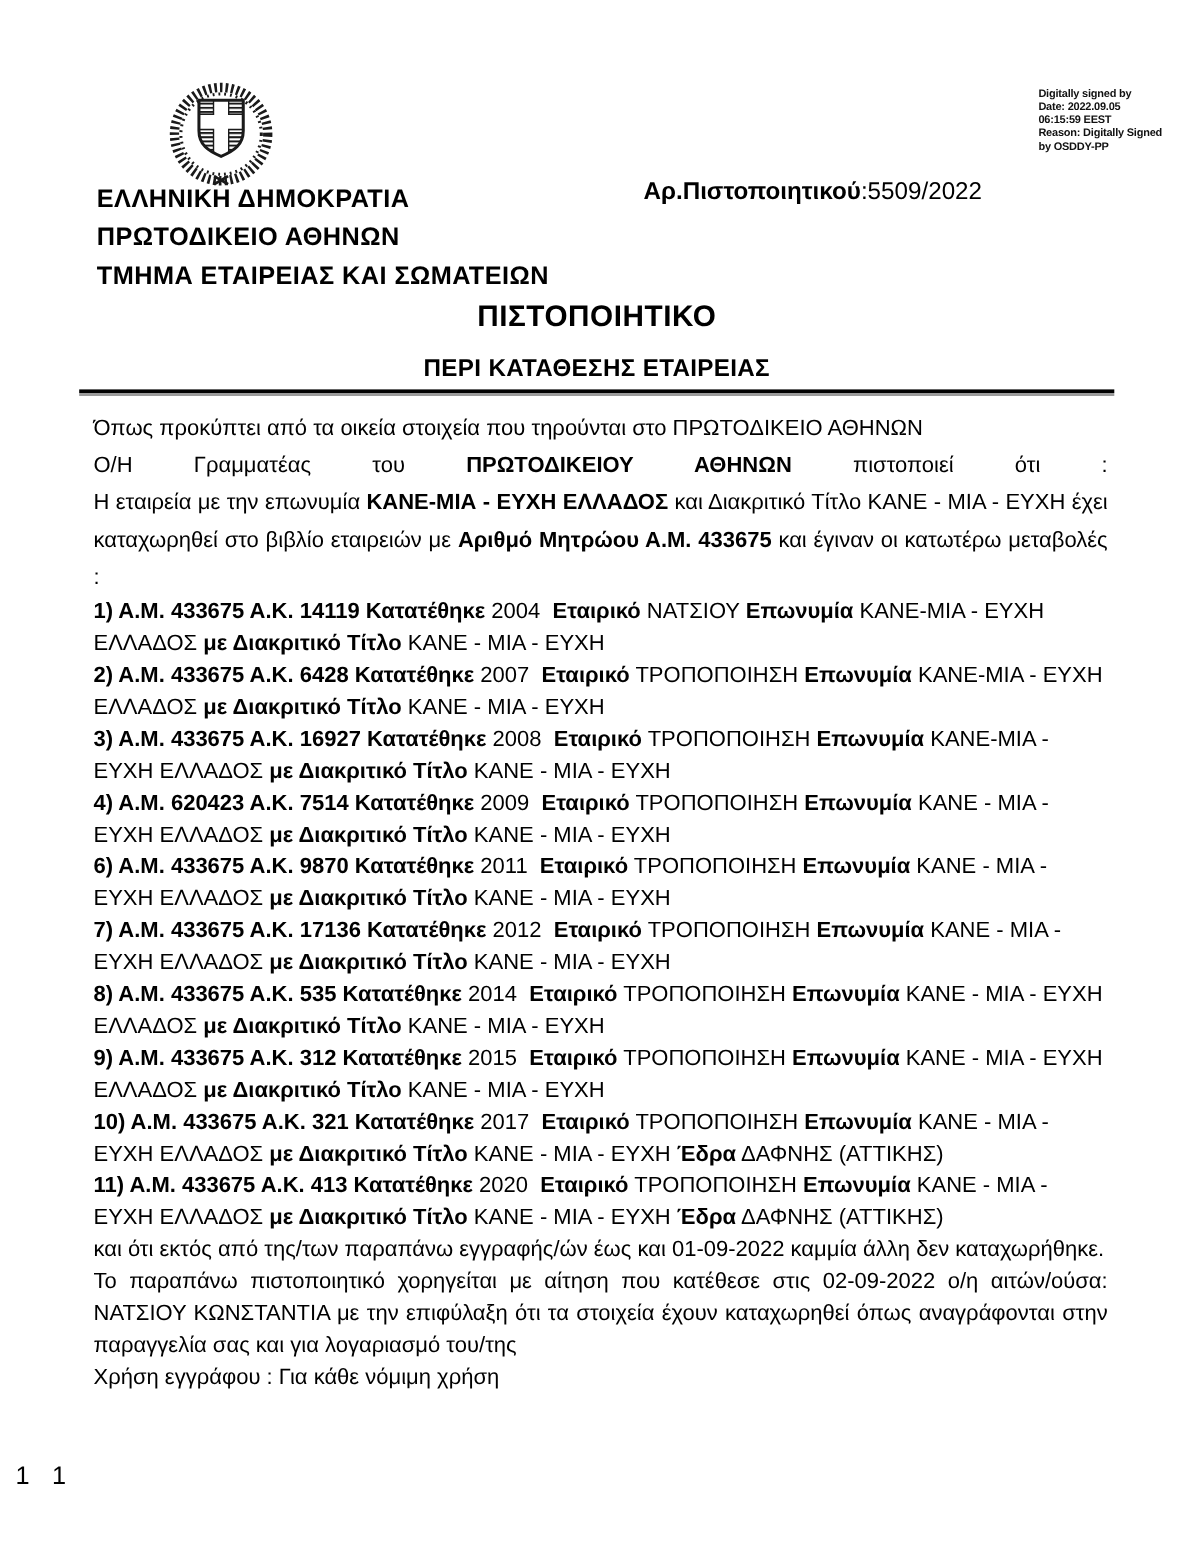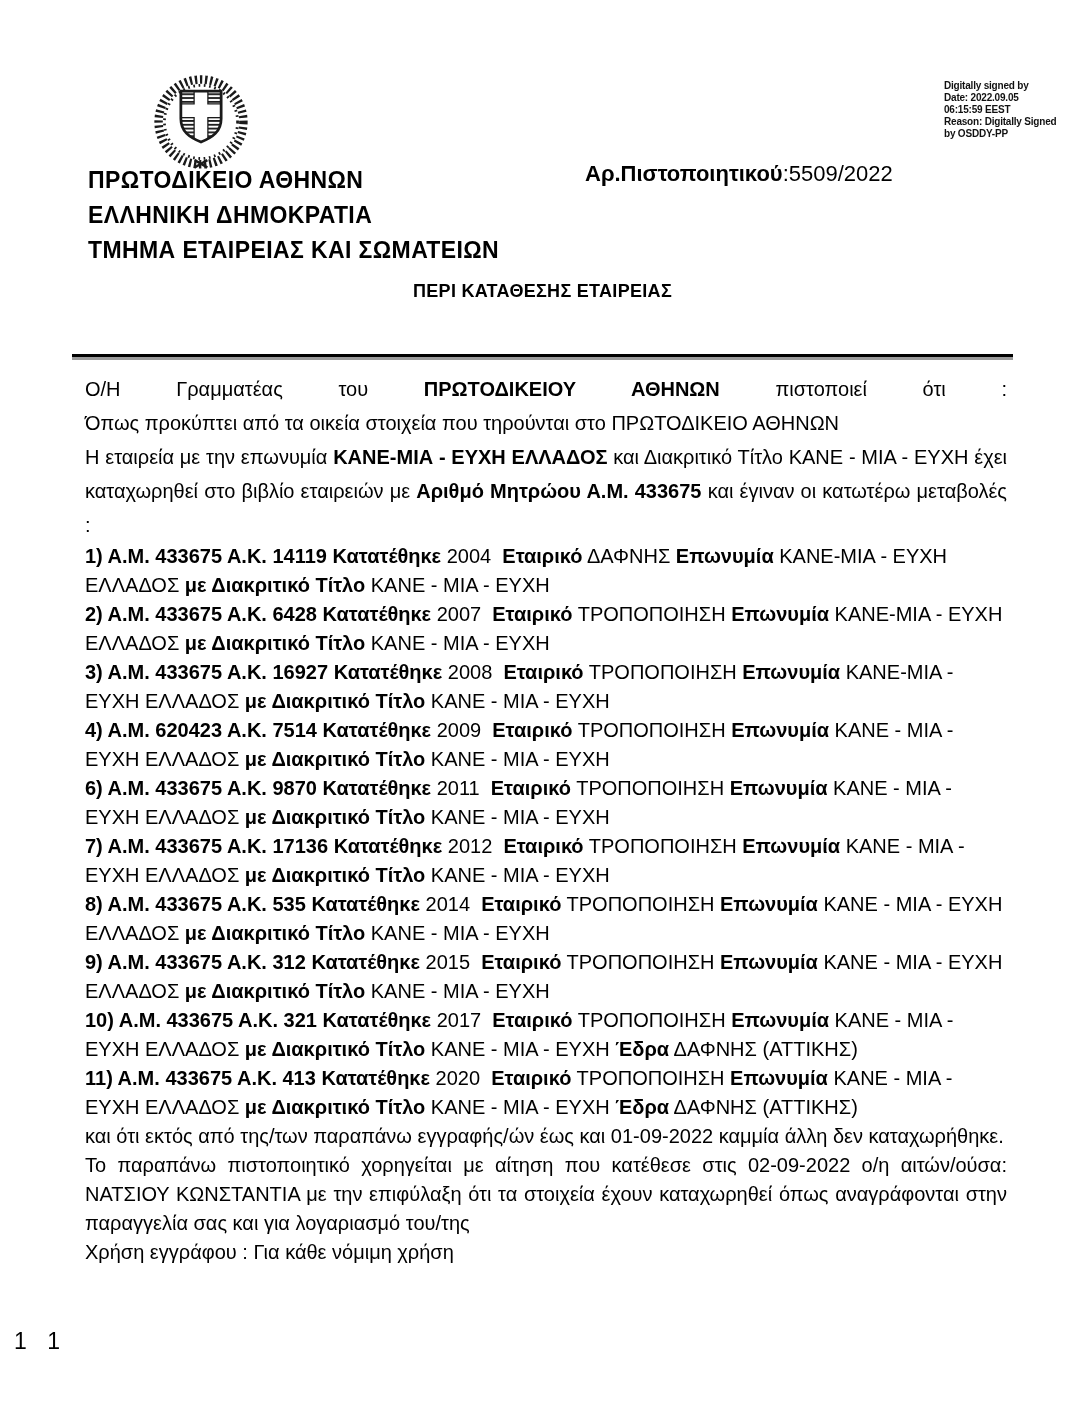--- a/index.html
+++ b/index.html
@@ -17,21 +17,21 @@
   .org-block{position:absolute;left:88px;top:163px;}
   .org-line{font-size:23px;font-weight:bold;line-height:35px;letter-spacing:.4px;white-space:nowrap;}
   
   .cert-no{position:absolute;left:585px;top:161px;font-size:22px;white-space:nowrap;}
   .cert-no .lbl{font-weight:bold;}
   
   .stamp{position:absolute;left:944px;top:80px;width:142px;font-size:10px;font-weight:bold;line-height:12px;letter-spacing:-.2px;color:#111;}
   
   .title-wrap{position:absolute;left:72px;top:272px;width:941px;text-align:center;}
   .title-main{font-size:27px;font-weight:bold;letter-spacing:.5px;}
-  .title-sub{font-size:18px;font-weight:bold;margin-top:9px;letter-spacing:.3px;}
+  .title-sub{font-size:22px;font-weight:bold;margin-top:19px;letter-spacing:.3px;}
   
   .rule{position:absolute;left:72px;top:354px;width:941px;height:6px;
         background:linear-gradient(to bottom,#000 0,#000 58%,#9a9a9a 58%,#9a9a9a 100%);}
   
   .body{position:absolute;left:85px;top:372px;width:922px;font-size:20px;}
   .para{margin:0;white-space:pre-wrap;}
   .para .b{font-weight:bold;}
   .para.intro{line-height:34px;}
   .para.entry{line-height:29px;}
   .para.close{line-height:29px;}
@@ -76,36 +76,37 @@
     <div>06:15:59 EEST</div>
     <div>Reason: Digitally Signed</div>
     <div>by OSDDY-PP</div>
   </div>
 
   <div class="cert-no">
     <span class="lbl">Αρ.Πιστοποιητικού</span><span>:5509/2022</span>
   </div>
 
   <div class="org-block">
+    <div class="org-line">ΕΛΛΗΝΙΚΗ ΔΗΜΟΚΡΑΤΙΑ</div>
     <div class="org-line">ΠΡΩΤΟΔΙΚΕΙΟ ΑΘΗΝΩΝ</div>
-    <div class="org-line">ΕΛΛΗΝΙΚΗ ΔΗΜΟΚΡΑΤΙΑ</div>
     <div class="org-line">ΤΜΗΜΑ ΕΤΑΙΡΕΙΑΣ ΚΑΙ ΣΩΜΑΤΕΙΩΝ</div>
   </div>
 
   <div class="title-wrap">
+    <div class="title-main">ΠΙΣΤΟΠΟΙΗΤΙΚΟ</div>
     <div class="title-sub">ΠΕΡΙ ΚΑΤΑΘΕΣΗΣ ΕΤΑΙΡΕΙΑΣ</div>
   </div>
 
   <div class="rule"></div>
 
   <div class="body">
+      <p class="para intro left"><span>Όπως προκύπτει από τα οικεία στοιχεία που τηρούνται στο ΠΡΩΤΟΔΙΚΕΙΟ ΑΘΗΝΩΝ</span></p>
       <p class="para intro justify-force"><span>Ο/Η Γραμματέας του </span><span class="b">ΠΡΩΤΟΔΙΚΕΙΟΥ ΑΘΗΝΩΝ</span><span> πιστοποιεί ότι :</span></p>
-      <p class="para intro left"><span>Όπως προκύπτει από τα οικεία στοιχεία που τηρούνται στο ΠΡΩΤΟΔΙΚΕΙΟ ΑΘΗΝΩΝ</span></p>
       <p class="para intro justify"><span>Η εταιρεία με την επωνυμία </span><span class="b">ΚΑΝΕ-ΜΙΑ - ΕΥΧΗ ΕΛΛΑΔΟΣ</span><span> και Διακριτικό Τίτλο ΚΑΝΕ - ΜΙΑ - ΕΥΧΗ έχει καταχωρηθεί στο βιβλίο εταιρειών με </span><span class="b">Αριθμό Μητρώου Α.Μ. 433675</span><span> και έγιναν οι κατωτέρω μεταβολές :</span></p>
-      <p class="para entry left"><span class="b">1) Α.Μ. 433675 Α.Κ. 14119 Κατατέθηκε</span><span> 2004&nbsp; </span><span class="b">Εταιρικό</span><span> ΔΑΦΝΗΣ </span><span class="b">Επωνυμία</span><span> ΚΑΝΕ-ΜΙΑ - ΕΥΧΗ ΕΛΛΑΔΟΣ </span><span class="b">με Διακριτικό Τίτλο</span><span> ΚΑΝΕ - ΜΙΑ - ΕΥΧΗ</span></p>
+      <p class="para entry left"><span class="b">1) Α.Μ. 433675 Α.Κ. 14119 Κατατέθηκε</span><span> 2004&nbsp; </span><span class="b">Εταιρικό</span><span> ΝΑΤΣΙΟΥ </span><span class="b">Επωνυμία</span><span> ΚΑΝΕ-ΜΙΑ - ΕΥΧΗ ΕΛΛΑΔΟΣ </span><span class="b">με Διακριτικό Τίτλο</span><span> ΚΑΝΕ - ΜΙΑ - ΕΥΧΗ</span></p>
       <p class="para entry left"><span class="b">2) Α.Μ. 433675 Α.Κ. 6428 Κατατέθηκε</span><span> 2007&nbsp; </span><span class="b">Εταιρικό</span><span> ΤΡΟΠΟΠΟΙΗΣΗ </span><span class="b">Επωνυμία</span><span> ΚΑΝΕ-ΜΙΑ - ΕΥΧΗ ΕΛΛΑΔΟΣ </span><span class="b">με Διακριτικό Τίτλο</span><span> ΚΑΝΕ - ΜΙΑ - ΕΥΧΗ</span></p>
       <p class="para entry left"><span class="b">3) Α.Μ. 433675 Α.Κ. 16927 Κατατέθηκε</span><span> 2008&nbsp; </span><span class="b">Εταιρικό</span><span> ΤΡΟΠΟΠΟΙΗΣΗ </span><span class="b">Επωνυμία</span><span> ΚΑΝΕ-ΜΙΑ - ΕΥΧΗ ΕΛΛΑΔΟΣ </span><span class="b">με Διακριτικό Τίτλο</span><span> ΚΑΝΕ - ΜΙΑ - ΕΥΧΗ</span></p>
       <p class="para entry left"><span class="b">4) Α.Μ. 620423 Α.Κ. 7514 Κατατέθηκε</span><span> 2009&nbsp; </span><span class="b">Εταιρικό</span><span> ΤΡΟΠΟΠΟΙΗΣΗ </span><span class="b">Επωνυμία</span><span> ΚΑΝΕ - ΜΙΑ - ΕΥΧΗ ΕΛΛΑΔΟΣ </span><span class="b">με Διακριτικό Τίτλο</span><span> ΚΑΝΕ - ΜΙΑ - ΕΥΧΗ</span></p>
       <p class="para entry left"><span class="b">6) Α.Μ. 433675 Α.Κ. 9870 Κατατέθηκε</span><span> 2011&nbsp; </span><span class="b">Εταιρικό</span><span> ΤΡΟΠΟΠΟΙΗΣΗ </span><span class="b">Επωνυμία</span><span> ΚΑΝΕ - ΜΙΑ - ΕΥΧΗ ΕΛΛΑΔΟΣ </span><span class="b">με Διακριτικό Τίτλο</span><span> ΚΑΝΕ - ΜΙΑ - ΕΥΧΗ</span></p>
       <p class="para entry left"><span class="b">7) Α.Μ. 433675 Α.Κ. 17136 Κατατέθηκε</span><span> 2012&nbsp; </span><span class="b">Εταιρικό</span><span> ΤΡΟΠΟΠΟΙΗΣΗ </span><span class="b">Επωνυμία</span><span> ΚΑΝΕ - ΜΙΑ - ΕΥΧΗ ΕΛΛΑΔΟΣ </span><span class="b">με Διακριτικό Τίτλο</span><span> ΚΑΝΕ - ΜΙΑ - ΕΥΧΗ</span></p>
       <p class="para entry left"><span class="b">8) Α.Μ. 433675 Α.Κ. 535 Κατατέθηκε</span><span> 2014&nbsp; </span><span class="b">Εταιρικό</span><span> ΤΡΟΠΟΠΟΙΗΣΗ </span><span class="b">Επωνυμία</span><span> ΚΑΝΕ - ΜΙΑ - ΕΥΧΗ ΕΛΛΑΔΟΣ </span><span class="b">με Διακριτικό Τίτλο</span><span> ΚΑΝΕ - ΜΙΑ - ΕΥΧΗ</span></p>
       <p class="para entry left"><span class="b">9) Α.Μ. 433675 Α.Κ. 312 Κατατέθηκε</span><span> 2015&nbsp; </span><span class="b">Εταιρικό</span><span> ΤΡΟΠΟΠΟΙΗΣΗ </span><span class="b">Επωνυμία</span><span> ΚΑΝΕ - ΜΙΑ - ΕΥΧΗ ΕΛΛΑΔΟΣ </span><span class="b">με Διακριτικό Τίτλο</span><span> ΚΑΝΕ - ΜΙΑ - ΕΥΧΗ</span></p>
       <p class="para entry left"><span class="b">10) Α.Μ. 433675 Α.Κ. 321 Κατατέθηκε</span><span> 2017&nbsp; </span><span class="b">Εταιρικό</span><span> ΤΡΟΠΟΠΟΙΗΣΗ </span><span class="b">Επωνυμία</span><span> ΚΑΝΕ - ΜΙΑ - ΕΥΧΗ ΕΛΛΑΔΟΣ </span><span class="b">με Διακριτικό Τίτλο</span><span> ΚΑΝΕ - ΜΙΑ - ΕΥΧΗ </span><span class="b">Έδρα</span><span> ΔΑΦΝΗΣ (ΑΤΤΙΚΗΣ)</span></p>
       <p class="para entry left"><span class="b">11) Α.Μ. 433675 Α.Κ. 413 Κατατέθηκε</span><span> 2020&nbsp; </span><span class="b">Εταιρικό</span><span> ΤΡΟΠΟΠΟΙΗΣΗ </span><span class="b">Επωνυμία</span><span> ΚΑΝΕ - ΜΙΑ - ΕΥΧΗ ΕΛΛΑΔΟΣ </span><span class="b">με Διακριτικό Τίτλο</span><span> ΚΑΝΕ - ΜΙΑ - ΕΥΧΗ </span><span class="b">Έδρα</span><span> ΔΑΦΝΗΣ (ΑΤΤΙΚΗΣ)</span></p>
       <p class="para close left"><span>και ότι εκτός από της/των παραπάνω εγγραφής/ών έως και 01-09-2022 καμμία άλλη δεν καταχωρήθηκε.</span></p>

